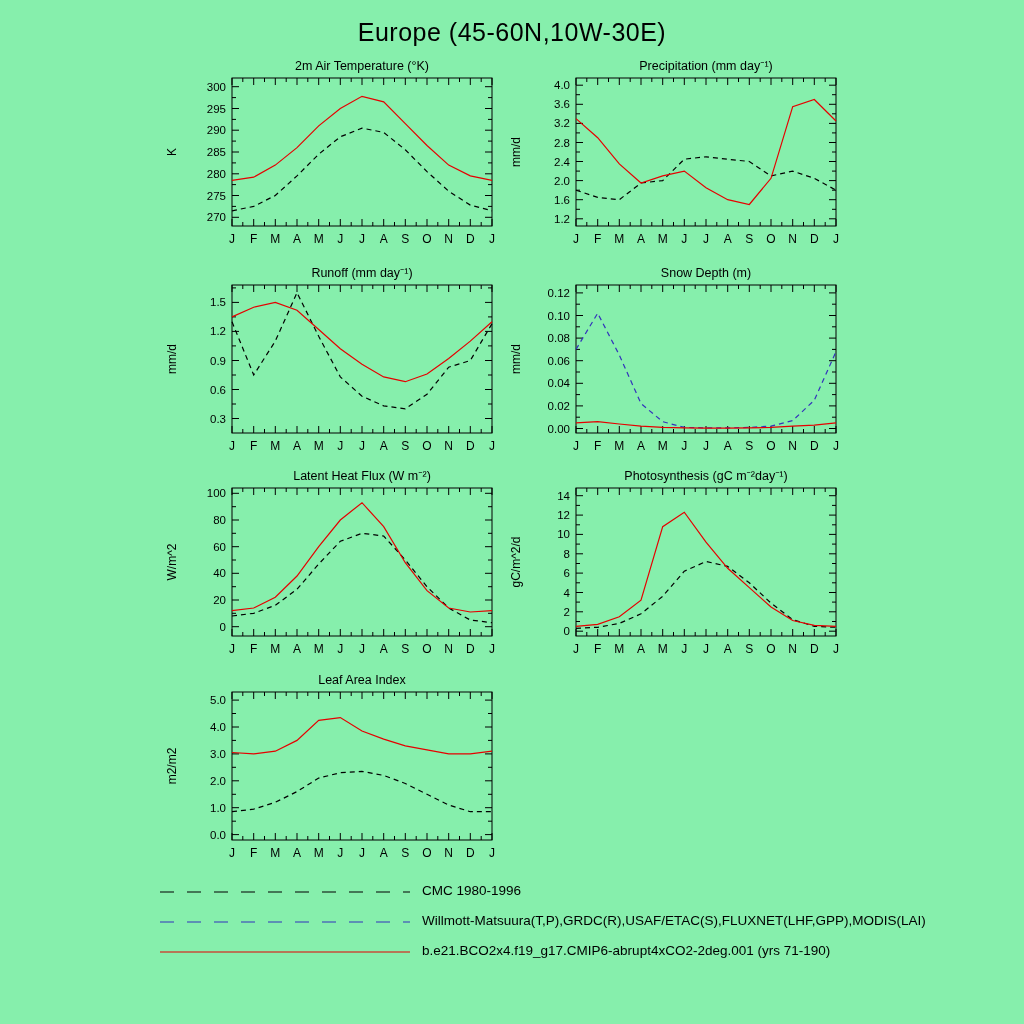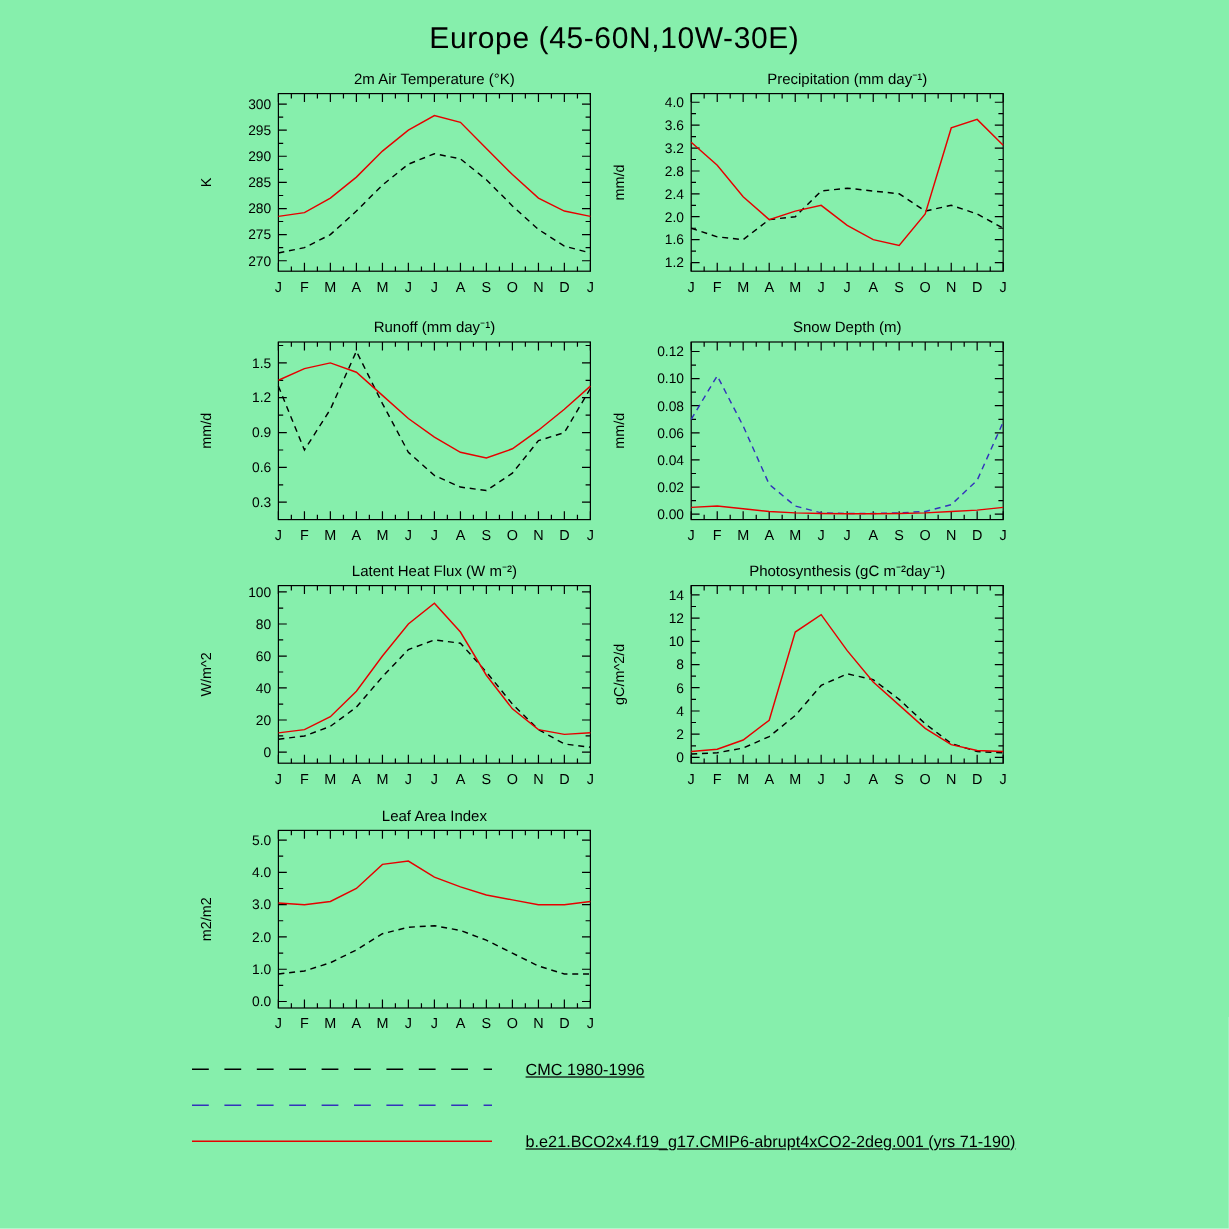--- a/index.html
+++ b/index.html
@@ -1,21 +1,21 @@
 <!DOCTYPE html>
 <html><head>
 <meta charset="utf-8">
 <style>
   html,body{margin:0;padding:0;background:#ffffff;}
   #stage{position:relative;width:1024px;height:1024px;background:#86efac;overflow:hidden;
          font-family:"Liberation Sans", sans-serif;color:#000;padding-left:41px;}
   #page-title{position:absolute;top:18px;left:0;width:1024px;text-align:center;
               font-size:25px;font-weight:normal;margin:0;letter-spacing:0.5px;}
   .panel{position:absolute;}
-  .legend-row{position:absolute;left:160px;display:flex;align-items:center;gap:28px;height:14px;text-decoration:underline;}
+  .legend-row{position:absolute;left:160px;display:flex;align-items:flex-end;gap:12px;height:14px;}
   .legend-label{font-size:13.5px;white-space:nowrap;}
   svg text{font-family:"Liberation Sans", sans-serif;fill:#000;}
 </style>
 </head>
 <body>
 
 <div id="stage">
   <h1 id="page-title">Europe (45-60N,10W-30E)</h1>
 
   <div id="charts">
@@ -779,20 +779,21 @@
   <div class="legend-row" style="top:884px">
     <svg width="250" height="12">
       <line x1="0" y1="6" x2="250" y2="6" stroke-width="1.2" stroke="#000000" stroke-dasharray="14,13"></line>
     </svg>
     <span class="legend-label">CMC 1980-1996</span>
   </div>
   <div class="legend-row" style="top:914px">
     <svg width="250" height="12">
       <line x1="0" y1="6" x2="250" y2="6" stroke-width="1.2" stroke="#3333bb" stroke-dasharray="14,13"></line>
     </svg>
+    <span class="legend-label">Willmott-Matsuura(T,P),GRDC(R),USAF/ETAC(S),FLUXNET(LHF,GPP),MODIS(LAI)</span>
   </div>
   <div class="legend-row" style="top:944px">
     <svg width="250" height="12">
       <line x1="0" y1="6" x2="250" y2="6" stroke-width="1.2" stroke="#e60000" stroke-dasharray="none"></line>
     </svg>
     <span class="legend-label">b.e21.BCO2x4.f19_g17.CMIP6-abrupt4xCO2-2deg.001 (yrs 71-190)</span>
   </div>
 </div>
 
 </body></html>

